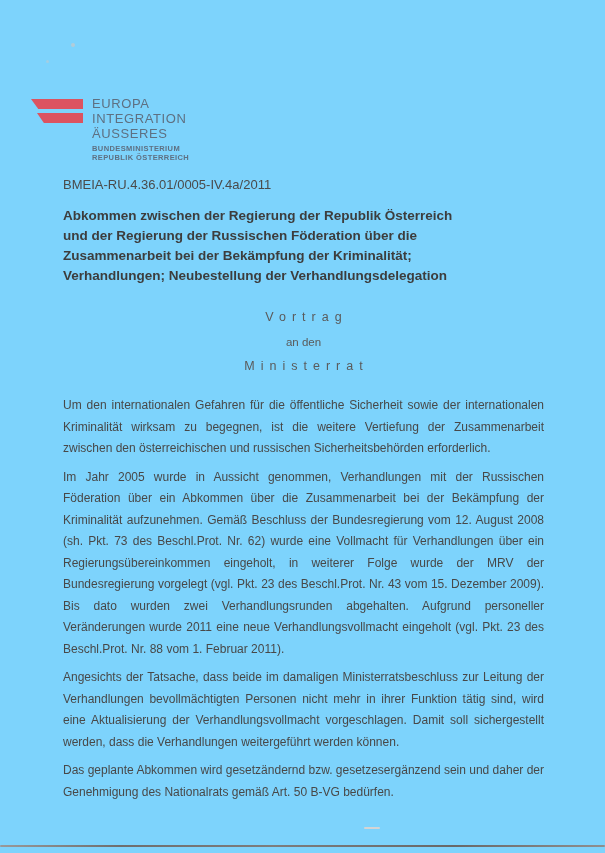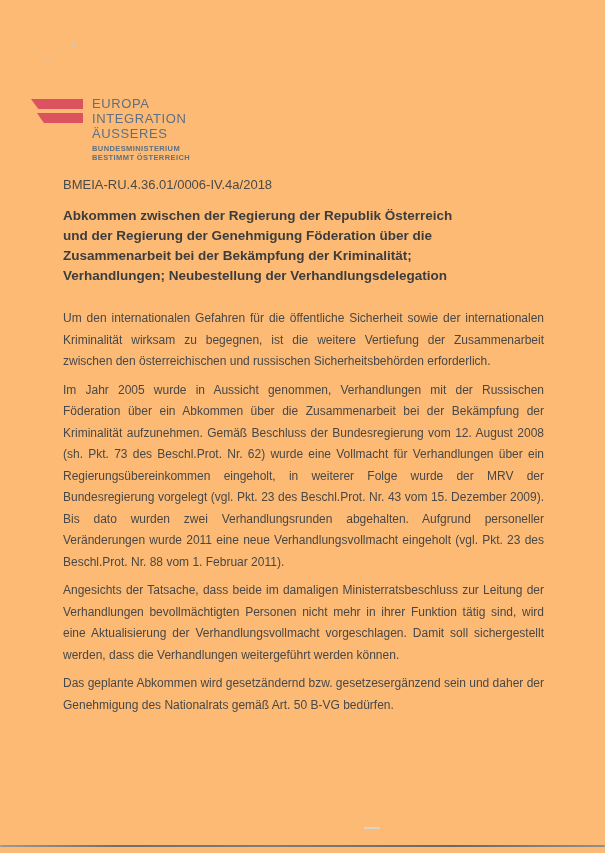--- a/index.html
+++ b/index.html
@@ -1,20 +1,20 @@
 <!DOCTYPE html>
 <html><head>
 <meta charset="utf-8">
 <style>
   * { margin:0; padding:0; box-sizing:border-box; }
   html,body { width:605px; height:853px; background:#ffffff; overflow:hidden; }
   body { font-family:"Liberation Sans","DejaVu Sans",sans-serif; position:relative;
          -webkit-font-smoothing:antialiased; }
 
-  .page { position:absolute; inset:0; background:#fdba74;text-decoration:underline; }
+  .page { position:absolute; inset:0; background:#7dd3fc;text-decoration:underline; }
 
   
   .speck { position:absolute; border-radius:50%; background:#c9c9c9; }
   .speck.s1 { left:71px; top:43px; width:4px; height:4px; opacity:.7; }
   .speck.s2 { left:46px; top:60px; width:3px; height:3px; opacity:.5; }
   .scan-dash { position:absolute; left:364px; top:827px; width:16px; height:2px;
                background:#d4d4d4; border-radius:1px; }
   .scan-edge { position:absolute; left:0; top:845px; width:605px; height:2px;
                background:linear-gradient(90deg,#999 0%,#6e6e6e 20%,#7d7d7d 45%,#686868 75%,#8f8f8f 100%);
                border-radius:1px; }
@@ -61,31 +61,36 @@
   <div class="logo">
     <div class="flag">
       <div class="stripe top"></div>
       <div class="stripe bottom"></div>
     </div>
     <div class="logo-text">
       <div class="logo-title">EUROPA
 INTEGRATION
 ÄUSSERES</div>
       <div class="logo-subtitle">BUNDESMINISTERIUM
-BESTIMMT ÖSTERREICH</div>
+REPUBLIK ÖSTERREICH</div>
     </div>
   </div>
 
   <div class="content">
-    <div class="ref">BMEIA-RU.4.36.01/0006-IV.4a/2018</div>
+    <div class="ref">BMEIA-RU.4.36.01/0005-IV.4a/2011</div>
     <div class="subject">Abkommen zwischen der Regierung der Republik Österreich
-und der Regierung der Genehmigung Föderation über die
+und der Regierung der Russischen Föderation über die
 Zusammenarbeit bei der Bekämpfung der Kriminalität;
 Verhandlungen; Neubestellung der Verhandlungsdelegation</div>
 
+    <div class="heading">
+      <div class="h-line1 spread">Vortrag</div>
+      <div class="h-line2">an den</div>
+      <div class="h-line3 spread">Ministerrat</div>
+    </div>
 
     <div class="bodytext">
       <p>Um den internationalen Gefahren für die öffentliche Sicherheit sowie der internationalen Kriminalität wirksam zu begegnen, ist die weitere Vertiefung der Zusammenarbeit zwischen den österreichischen und russischen Sicherheitsbehörden erforderlich.</p>
       <p>Im Jahr 2005 wurde in Aussicht genommen, Verhandlungen mit der Russischen Föderation über ein Abkommen über die Zusammenarbeit bei der Bekämpfung der Kriminalität aufzunehmen. Gemäß Beschluss der Bundesregierung vom 12. August 2008 (sh. Pkt. 73 des Beschl.Prot. Nr. 62) wurde eine Vollmacht für Verhandlungen über ein Regierungs­übereinkommen eingeholt, in weiterer Folge wurde der MRV der Bundesregierung vorgelegt (vgl. Pkt. 23 des Beschl.Prot. Nr. 43 vom 15. Dezember 2009). Bis dato wurden zwei Verhandlungsrunden abgehalten. Aufgrund personeller Veränderungen wurde 2011 eine neue Verhandlungsvollmacht eingeholt (vgl. Pkt. 23 des Beschl.Prot. Nr. 88 vom 1. Februar 2011).</p>
       <p>Angesichts der Tatsache, dass beide im damaligen Ministerratsbeschluss zur Leitung der Verhandlungen bevollmächtigten Personen nicht mehr in ihrer Funktion tätig sind, wird eine Aktualisierung der Verhandlungsvollmacht vorgeschlagen. Damit soll sichergestellt werden, dass die Verhandlungen weitergeführt werden können.</p>
       <p>Das geplante Abkommen wird gesetzändernd bzw. gesetzesergänzend sein und daher der Genehmigung des Nationalrats gemäß Art. 50 B-VG bedürfen.</p>
     </div>
   </div>
 
   <span class="scan-dash"></span>

